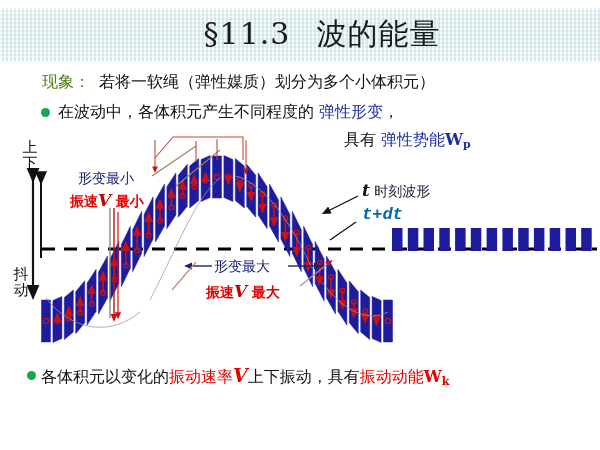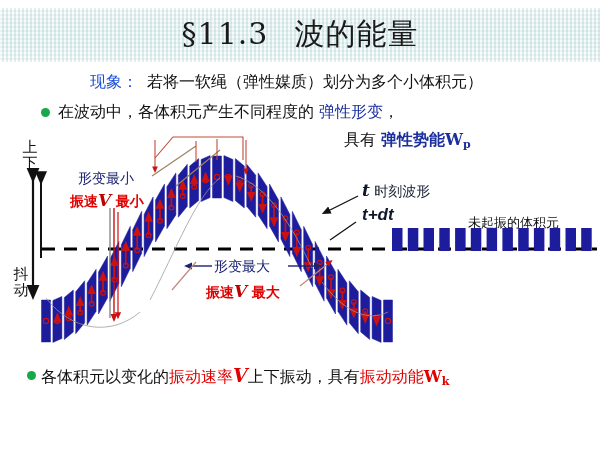--- a/index.html
+++ b/index.html
@@ -19,35 +19,35 @@
       repeating-linear-gradient(0deg, rgba(255,255,255,.5) 0 2px, rgba(200,223,225,.5) 2px 4px),
       linear-gradient(180deg,#ffffff 0%, #dfeced 22%, #d6e9ea 62%, #eef6f6 92%, #ffffff 100%);
   }
   .title{
     position:absolute;left:0;top:14px;width:600px;
     text-align:center;
     font-family:"DejaVu Serif","Liberation Serif",serif;
     font-size:30px;color:#1a1a1a;letter-spacing:1px;
     white-space:nowrap;
   }
-  .title .sec{font-family:"DejaVu Serif","Liberation Serif",serif;}
+  .title .sec{font-family:"DejaVu Serif","Liberation Serif",serif;padding-left:44px;}
   .title .gap{display:inline-block;width:26px;}
 
   
   .line{position:absolute;white-space:nowrap;
         font-family:"DejaVu Sans","Liberation Sans",sans-serif;}
 
   .l-phenom{left:42px;top:72px;font-size:16px;color:#111;}
-  .l-phenom .kw{color:#1d4ed8;margin-left:48px;}
+  .l-phenom .kw{color:#4d7c0f;}
   .l-phenom .sp{display:inline-block;width:9px;}
 
   .l-b1{left:58px;top:102px;font-size:16px;color:#111;text-align:center;}
   .l-b1 .blue{color:#1b2f9e;}
   .l-b2{left:344px;top:130px;font-size:16px;color:#111;}
-  .l-b2 .blue{color:#1b2f9e;font-weight:bold;}
+  .l-b2 .blue{color:#1b2f9e;}
   .l-b2 .wsym{font-family:"DejaVu Serif","Liberation Serif",serif;font-weight:bold;}
   .l-b2 .wsub{font-family:"DejaVu Serif","Liberation Serif",serif;font-weight:bold;font-size:11px;vertical-align:-3px;}
 
   .bullet{
     position:absolute;width:9px;height:9px;border-radius:50%;
     background:#16a84a;
   }
   .b-1{left:41px;top:108px;}
   .b-2{left:27px;top:371px;}
 
@@ -74,22 +74,22 @@
               font-weight:bold;font-style:italic;font-size:17px;color:#c00000;}
 
   .a-minD{left:78px;top:170px;color:#1b2270;}
   .a-minV{left:70px;top:190px;}
   .a-maxD{left:214px;top:258px;color:#1b2270;}
   .a-maxV{left:206px;top:281px;}
 
   .a-tw{left:362px;top:180px;font-size:14px;color:#0f172a;}
   .a-tw .tsym{font-family:"DejaVu Serif","Liberation Serif",serif;
               font-weight:bold;font-style:italic;font-size:17px;}
-  .a-tdt{left:362px;top:205px;font-size:17px;color:#0f172a;
-         font-family:Liberation Sans, sans-serif;font-weight:bold;text-align:right;}
+  .a-tdt{left:362px;top:205px;font-size:17px;color:#0369a1;
+         font-family:Liberation Mono, monospace;font-weight:bold;text-align:right;}
   .a-tdt .it{font-style:italic;}
   .a-rest{left:468px;top:214px;font-size:13px;color:#111;}
 
   svg.overlay{position:absolute;left:0;top:0;width:600px;height:450px;}
 </style>
 </head>
 <body>
 
 <div id="slide">
 
@@ -126,21 +126,20 @@
     <span class="red">振速</span><span class="vsym">V</span> <span class="red">最大</span>
   </div>
 
   <div class="anno a-tw">
     <span class="tsym">t</span>
     <span>时刻波形</span>
   </div>
   <div class="anno a-tdt">
     <span class="it">t+dt</span>
   </div>
-  <div class="anno a-rest">未起振的体积元</div>
 
   <div class="bullet b-2"></div>
   <div class="line l-bottom">
     <span>各体积元以变化的</span><span class="red">振动速率</span><span class="vsym">V</span><span>上下振动，具有</span><span class="red">振动动能</span><span class="wsym">W</span><span class="wsub">k</span>
   </div>
 
   <svg class="overlay" viewBox="0 0 600 450">
     <defs>
       <marker id="ar-red" markerWidth="7" markerHeight="7" refX="3.2" refY="2.6" orient="auto" markerUnits="strokeWidth">
         <path d="M0,0 L6,2.6 L0,5.2 z" fill="#cc1111"></path>

